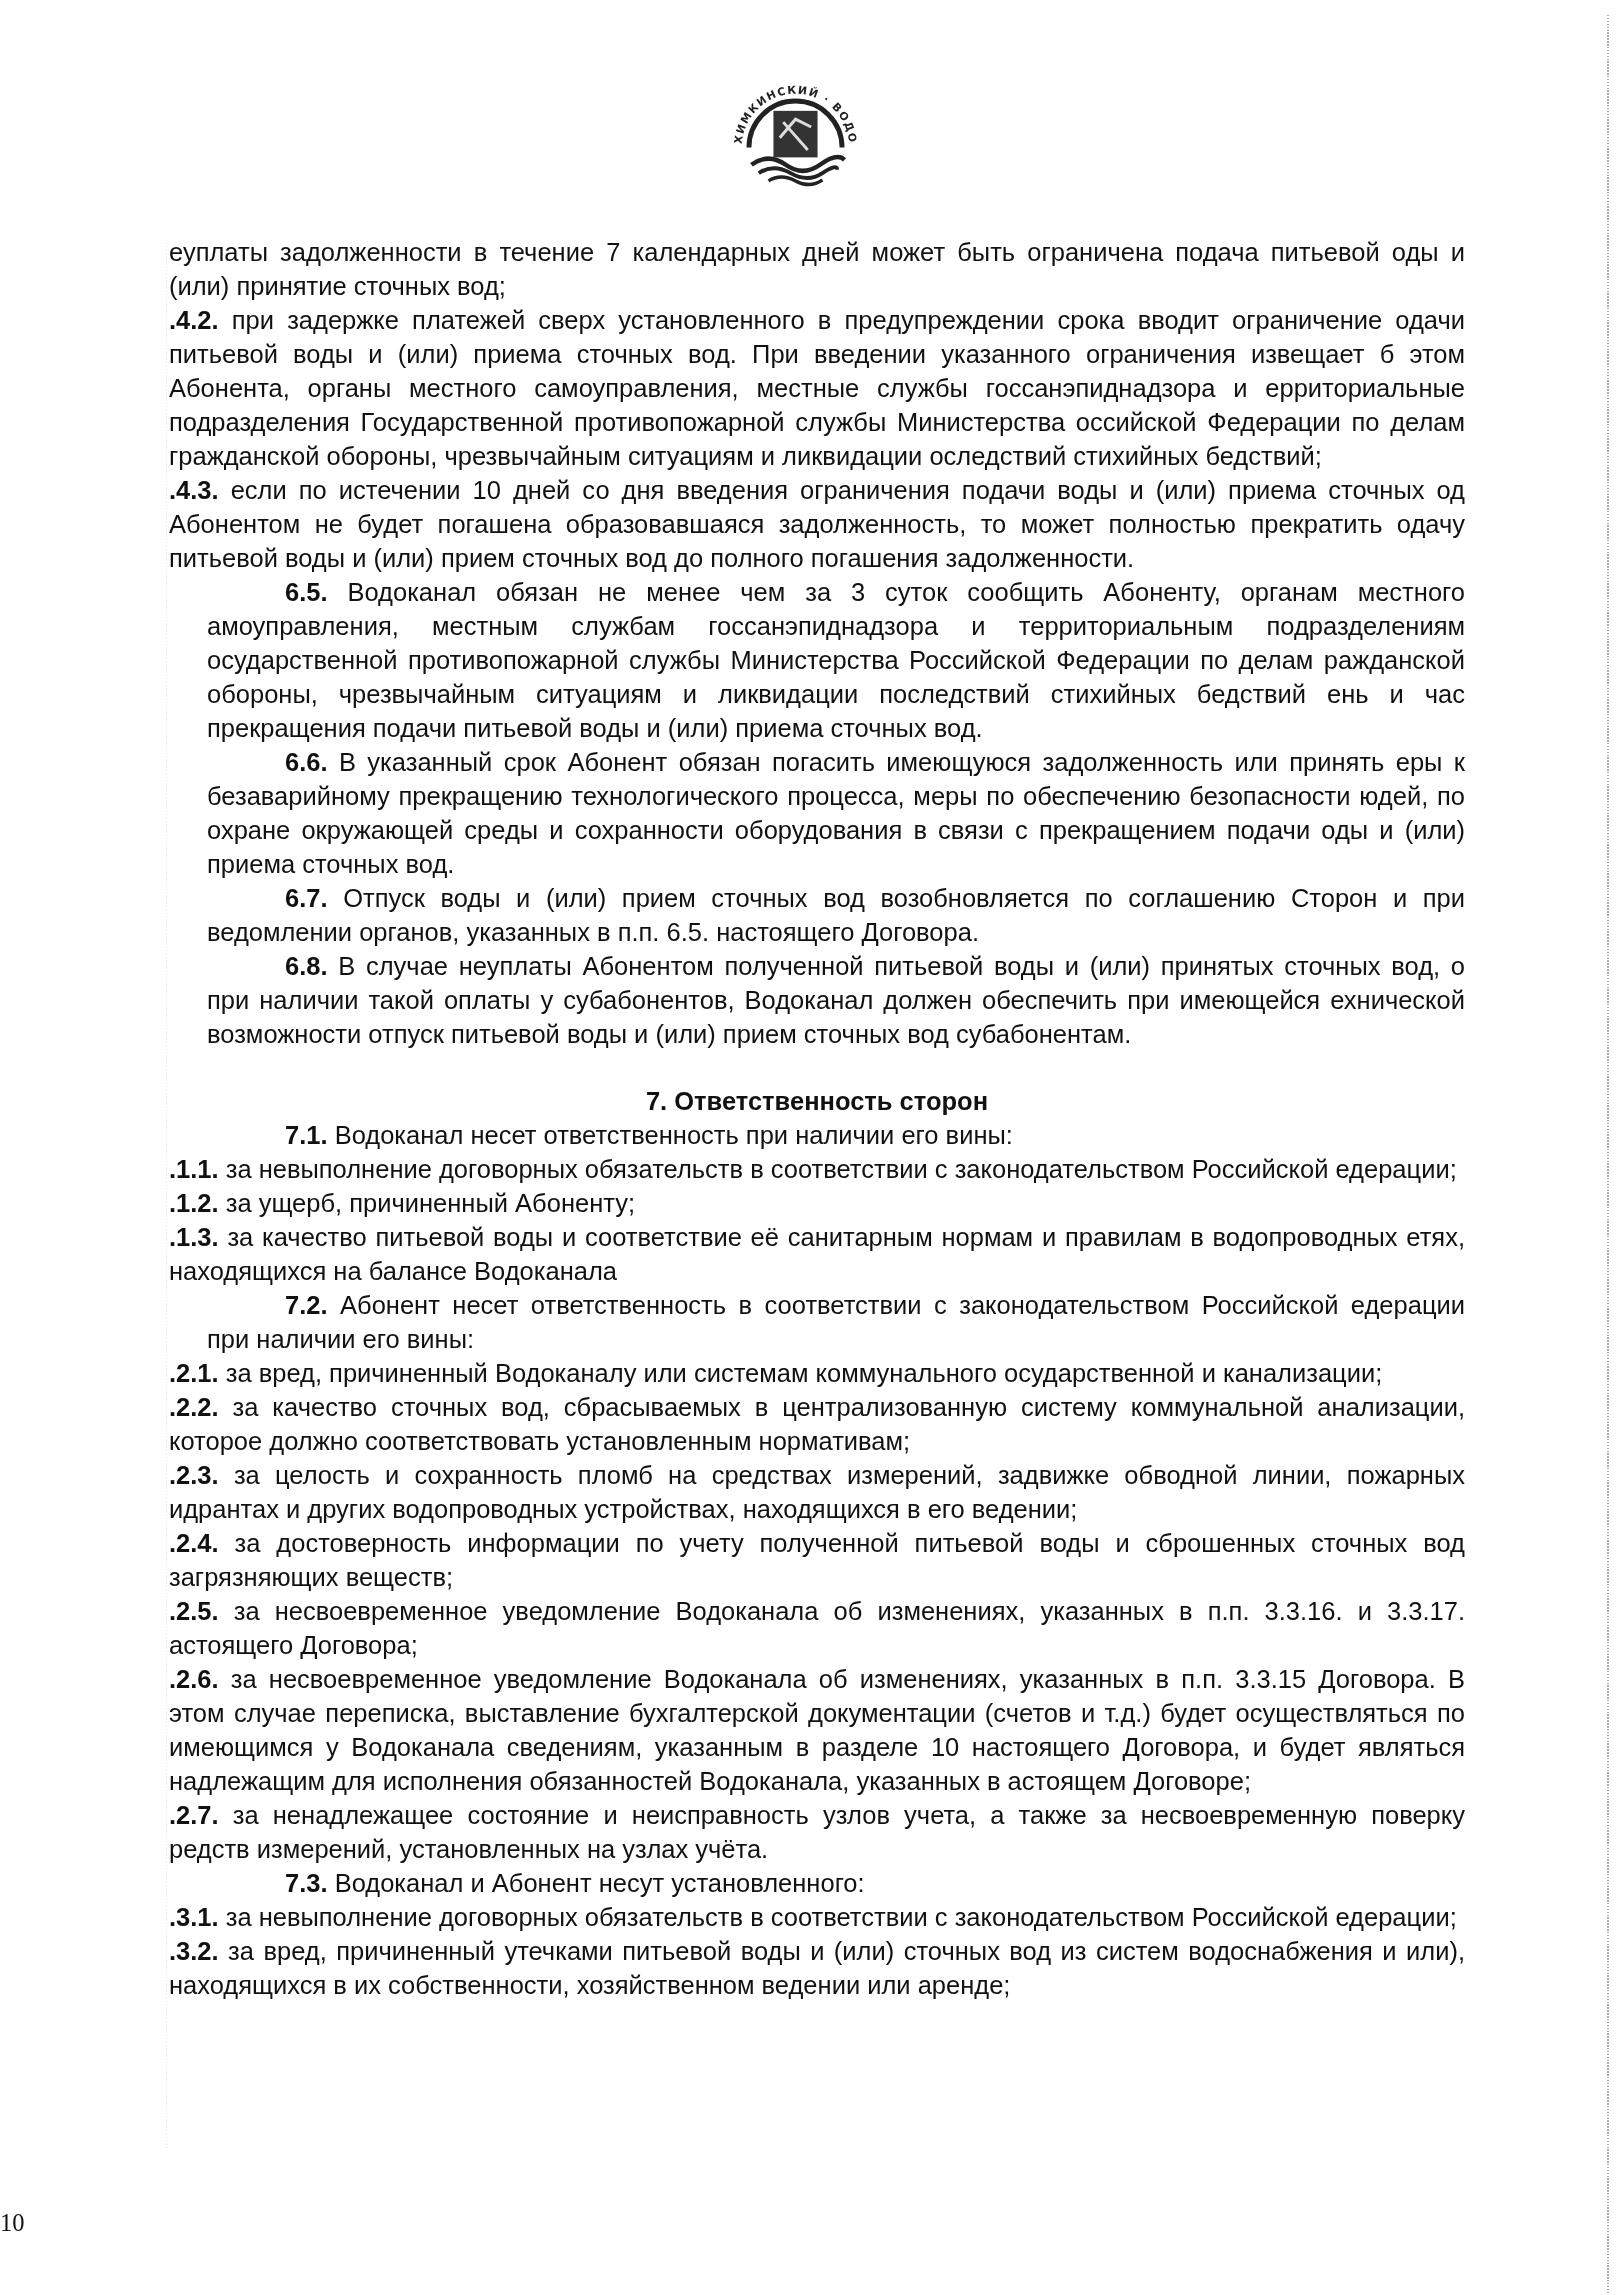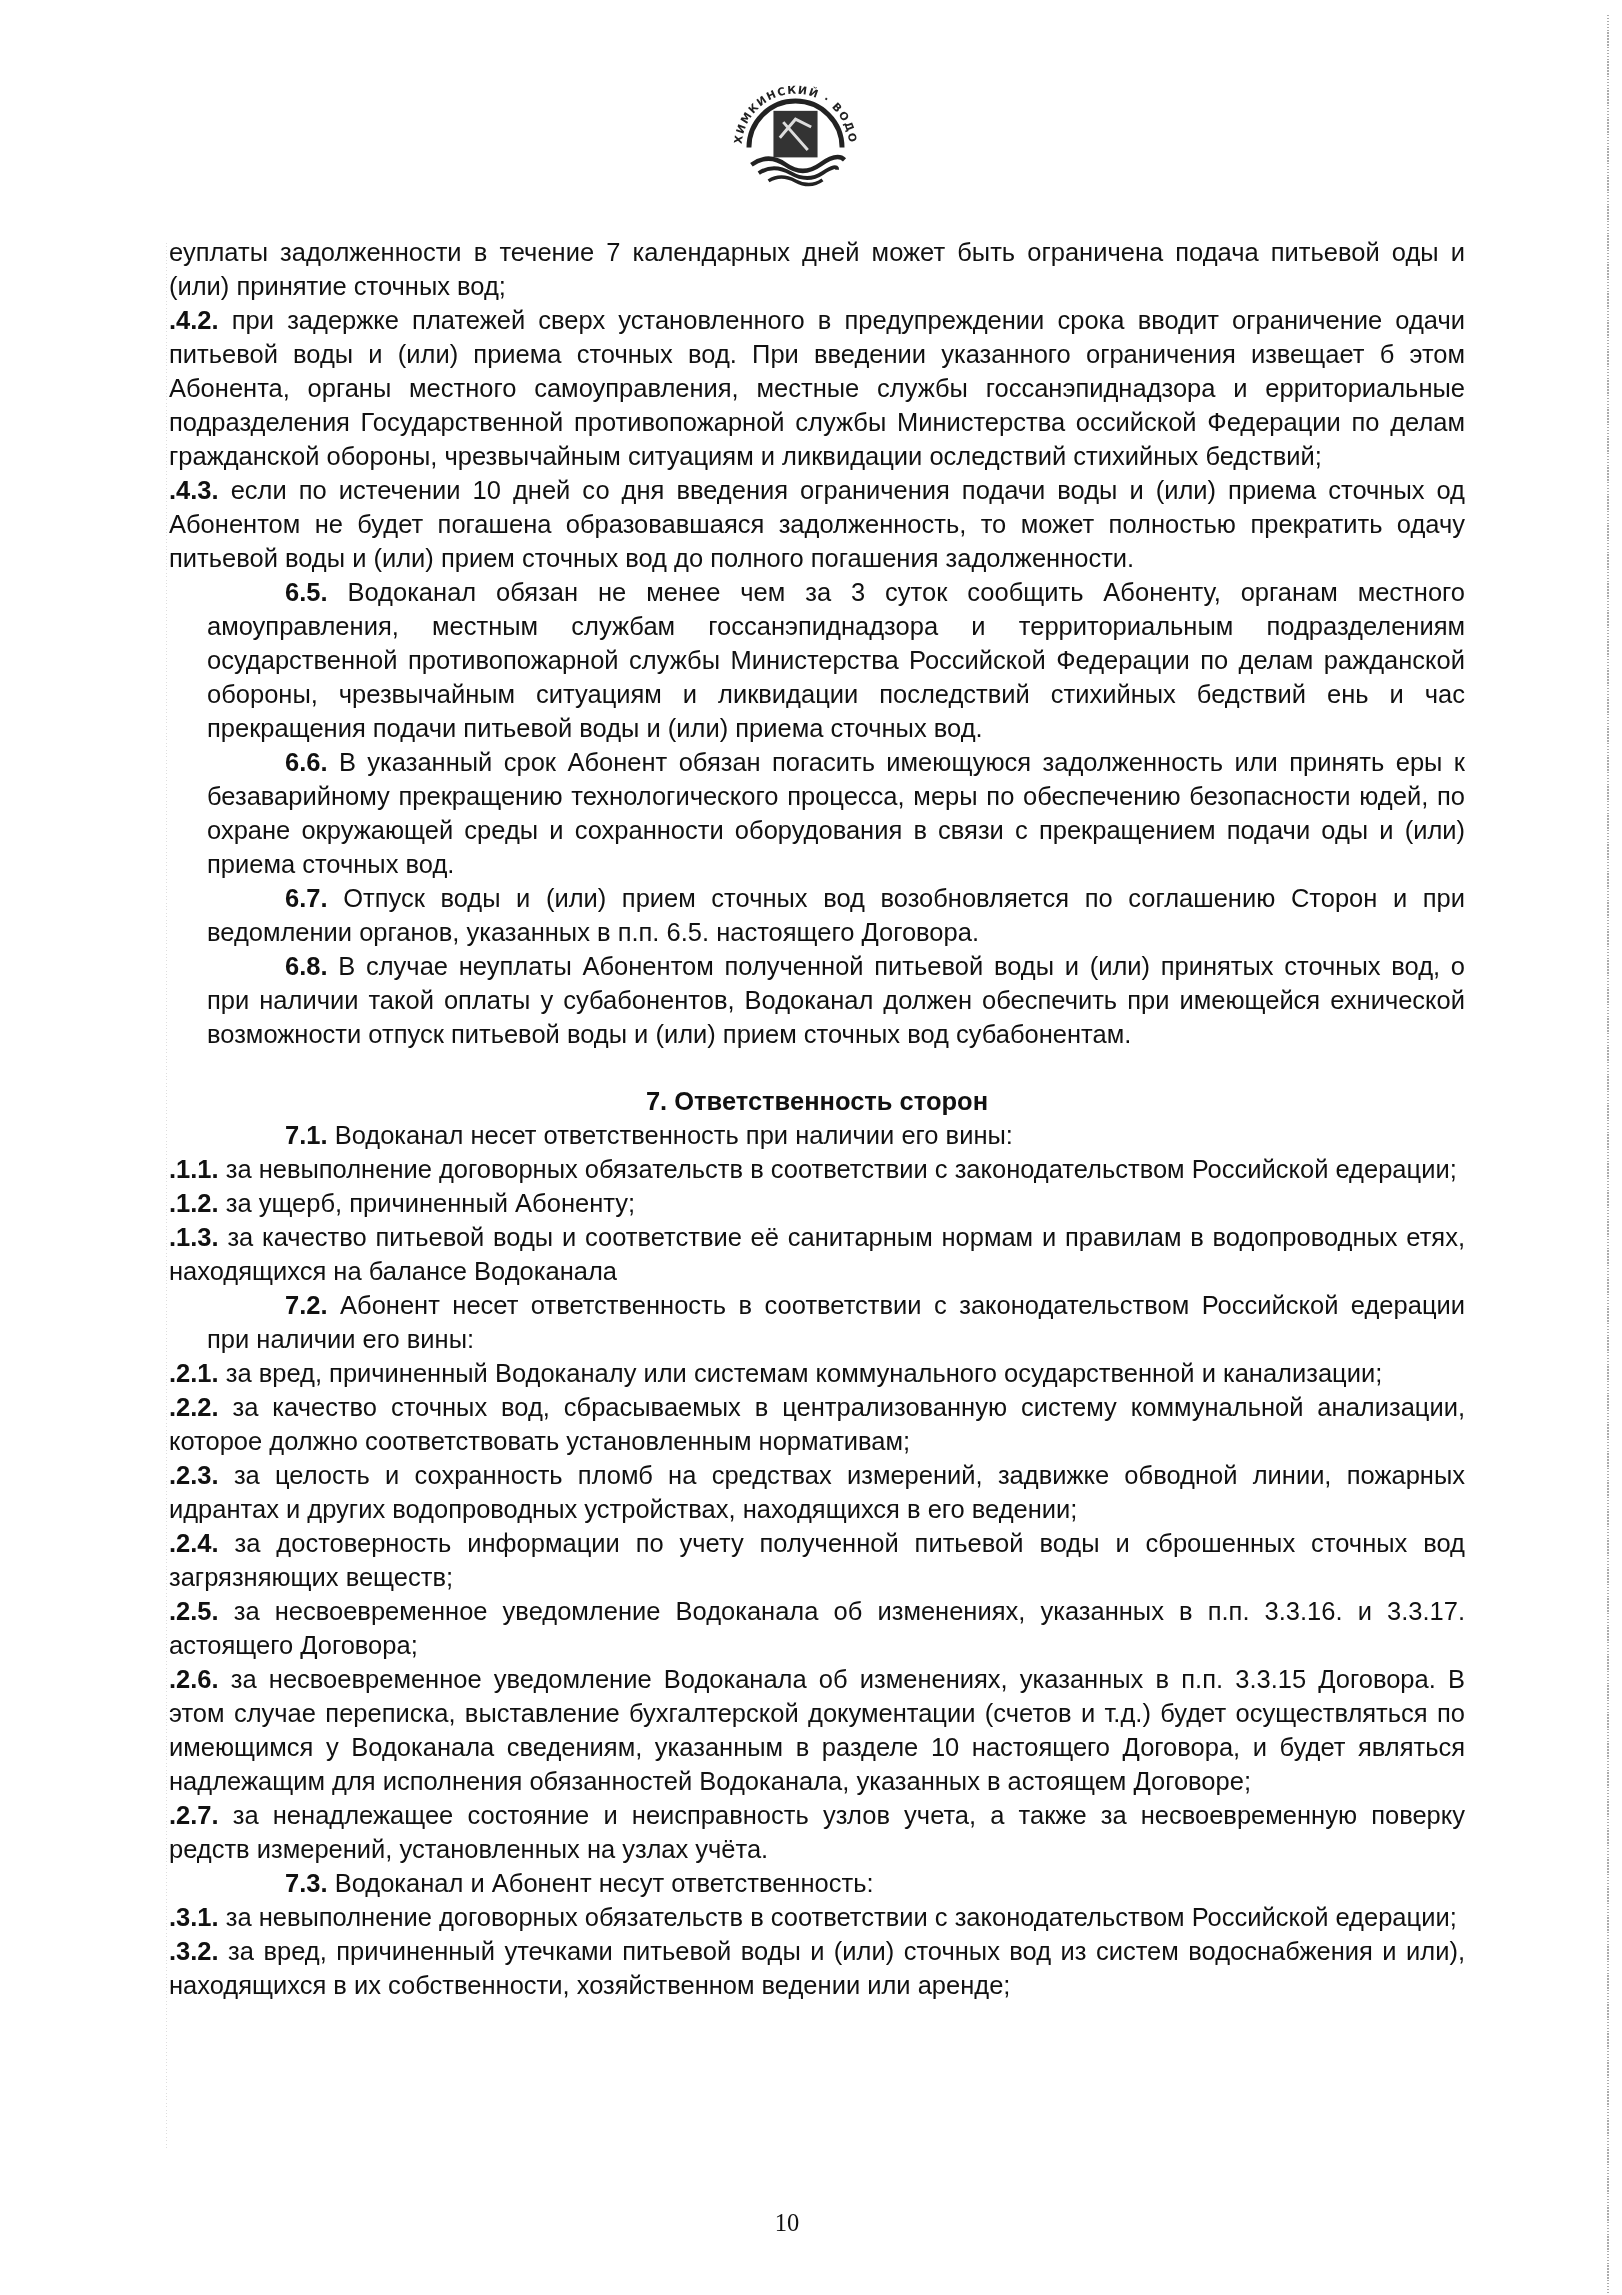--- a/index.html
+++ b/index.html
@@ -25,21 +25,21 @@
     font-family: Liberation Sans, sans-serif;
     font-size: 25.5px; line-height: 34px; color: #111;
   }
   .p { margin: 0; text-align: justify; text-align-last: left; }
   .ind { text-indent: 78px; margin-left: 38px; }
   .b { font-weight: bold; }
   .heading {
     margin: 18.7px 0 0 0; text-align: center; font-weight: bold;
   }
   .page-num {
-    position: absolute; left: 0; width: 1574px; top: 2209px; text-align: center;
+    position: absolute; left: 0; width: 1574px; top: 2209px; text-align: left;
     font-family: "Liberation Serif", "DejaVu Serif", serif; font-size: 24.5px; color: #111;
   }
   .gap { height: 14.7px; }
 </style>
 </head>
 <body>
 
 <div class="page">
   <div class="edge-line"></div>
   <div class="left-edge"></div>
@@ -77,21 +77,21 @@
         <p class="p"><span class="b">.1.2.</span><span> за ущерб, причиненный Абоненту;</span></p>
         <p class="p"><span class="b">.1.3.</span><span> за качество питьевой воды и соответствие её санитарным нормам и правилам в водопроводных етях, находящихся на балансе Водоканала</span></p>
         <p class="p ind"><span class="b">7.2.</span><span> Абонент несет ответственность в соответствии с законодательством Российской едерации при наличии его вины:</span></p>
         <p class="p"><span class="b">.2.1.</span><span> за вред, причиненный Водоканалу или системам коммунального осударственной и канализации;</span></p>
         <p class="p"><span class="b">.2.2.</span><span> за качество сточных вод, сбрасываемых в централизованную систему коммунальной анализации, которое должно соответствовать установленным нормативам;</span></p>
         <p class="p"><span class="b">.2.3.</span><span> за целость и сохранность пломб на средствах измерений, задвижке обводной линии, пожарных идрантах и других водопроводных устройствах, находящихся в его ведении;</span></p>
         <p class="p"><span class="b">.2.4.</span><span> за достоверность информации по учету полученной питьевой воды и сброшенных сточных вод загрязняющих веществ;</span></p>
         <p class="p"><span class="b">.2.5.</span><span> за несвоевременное уведомление Водоканала об изменениях, указанных в п.п. 3.3.16. и 3.3.17. астоящего Договора;</span></p>
         <p class="p"><span class="b">.2.6.</span><span> за несвоевременное уведомление Водоканала об изменениях, указанных в п.п. 3.3.15 Договора. В этом случае переписка, выставление бухгалтерской документации (счетов и т.д.) будет осуществляться по имеющимся у Водоканала сведениям, указанным в разделе 10 настоящего Договора, и будет являться надлежащим для исполнения обязанностей Водоканала, указанных в астоящем Договоре;</span></p>
         <p class="p"><span class="b">.2.7.</span><span> за ненадлежащее состояние и неисправность узлов учета, а также за несвоевременную поверку редств измерений, установленных на узлах учёта.</span></p>
-        <p class="p ind"><span class="b">7.3.</span><span> Водоканал и Абонент несут ответственность:</span></p>
+        <p class="p ind"><span class="b">7.3.</span><span> Водоканал и Абонент несут установленного:</span></p>
         <p class="p"><span class="b">.3.1.</span><span> за невыполнение договорных обязательств в соответствии с законодательством Российской едерации;</span></p>
         <p class="p"><span class="b">.3.2.</span><span> за вред, причиненный утечками питьевой воды и (или) сточных вод из систем водоснабжения и или), находящихся в их собственности, хозяйственном ведении или аренде;</span></p>
       </div>
   </div>
 
   <div class="page-num">10</div>
 </div>
 
 
 </body></html>

